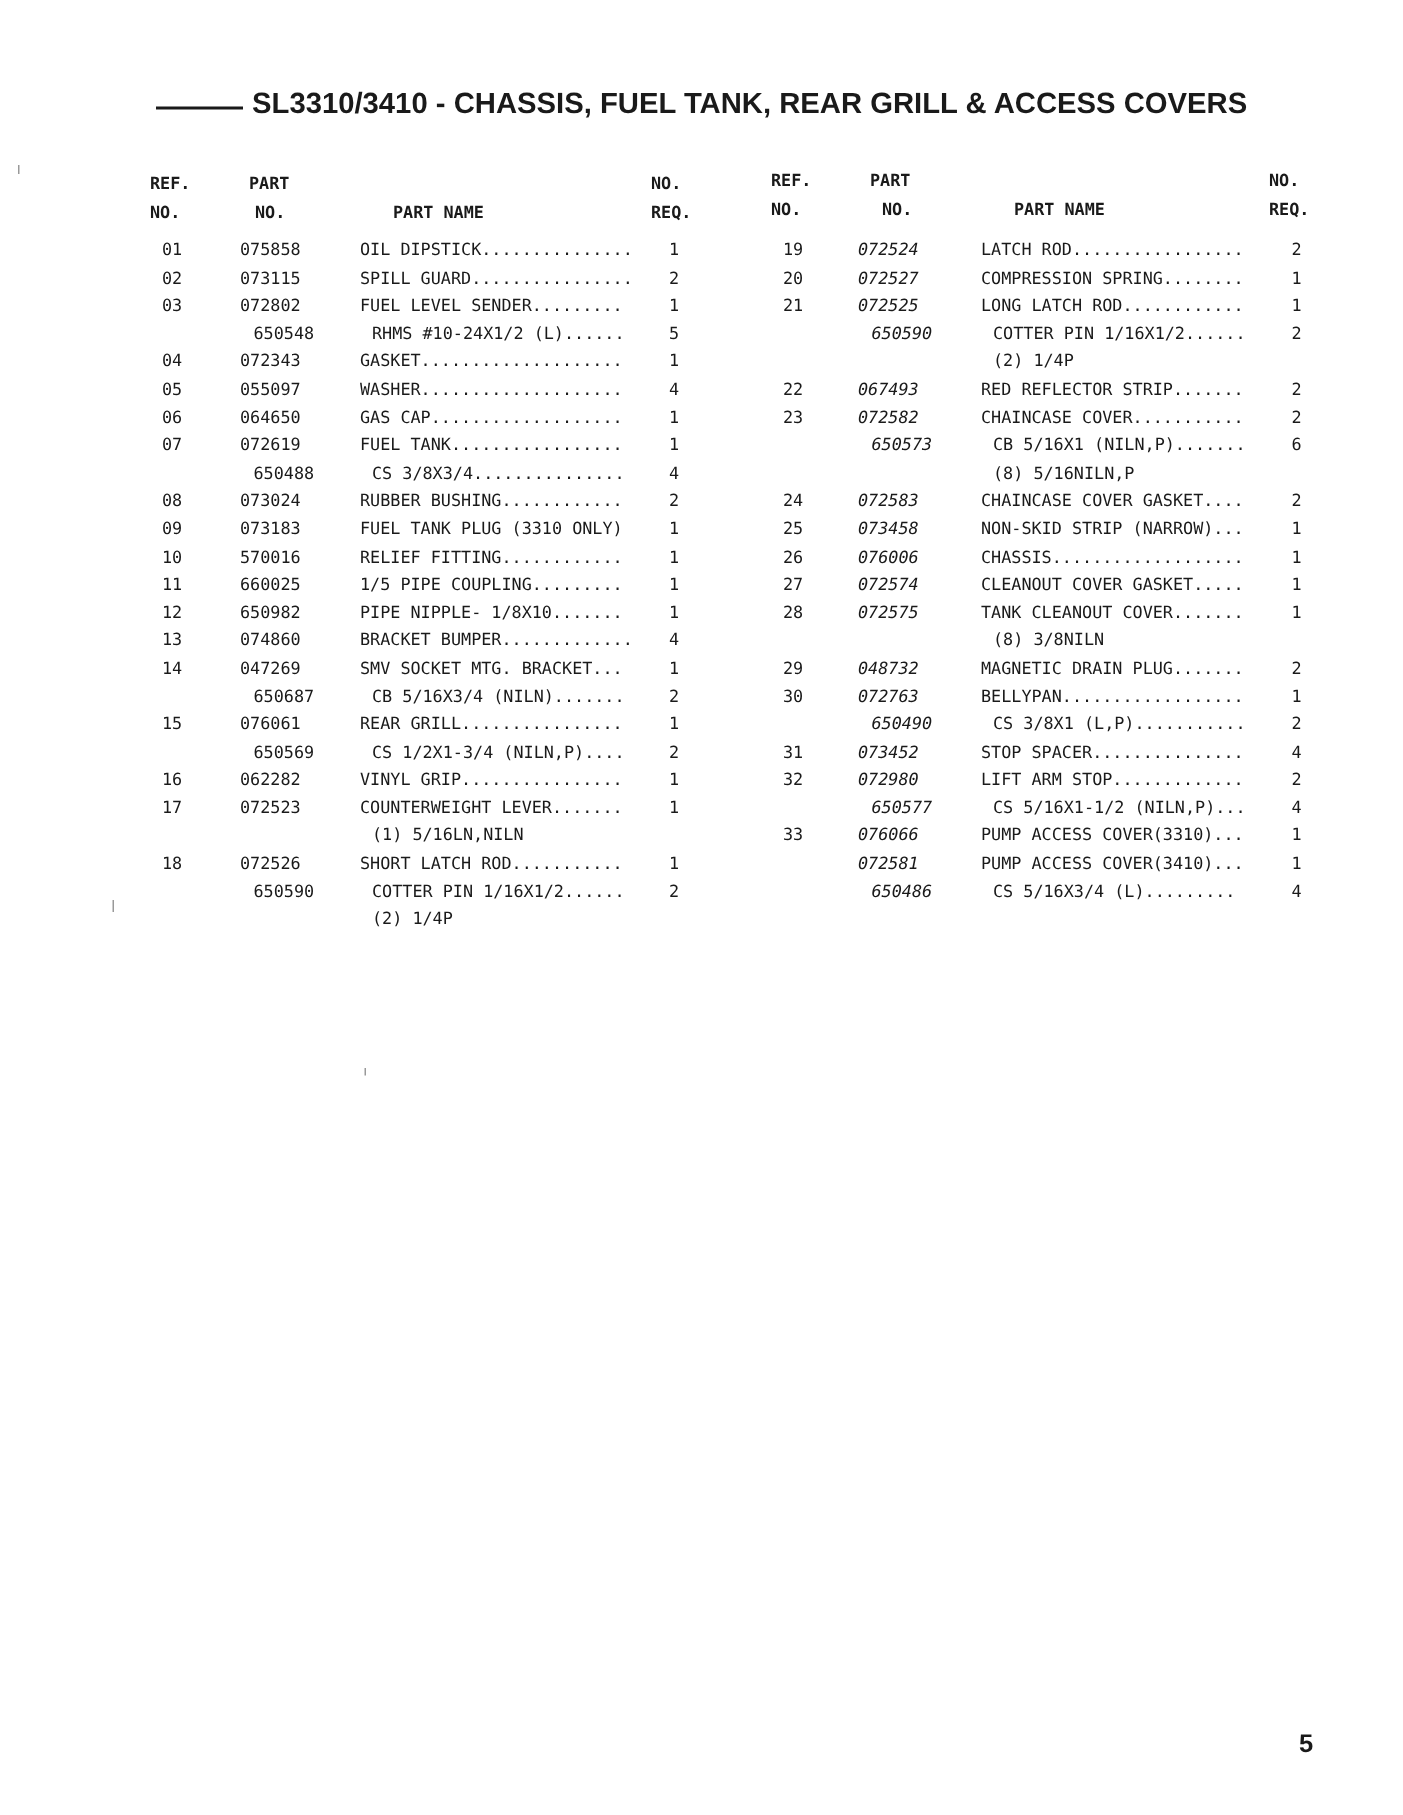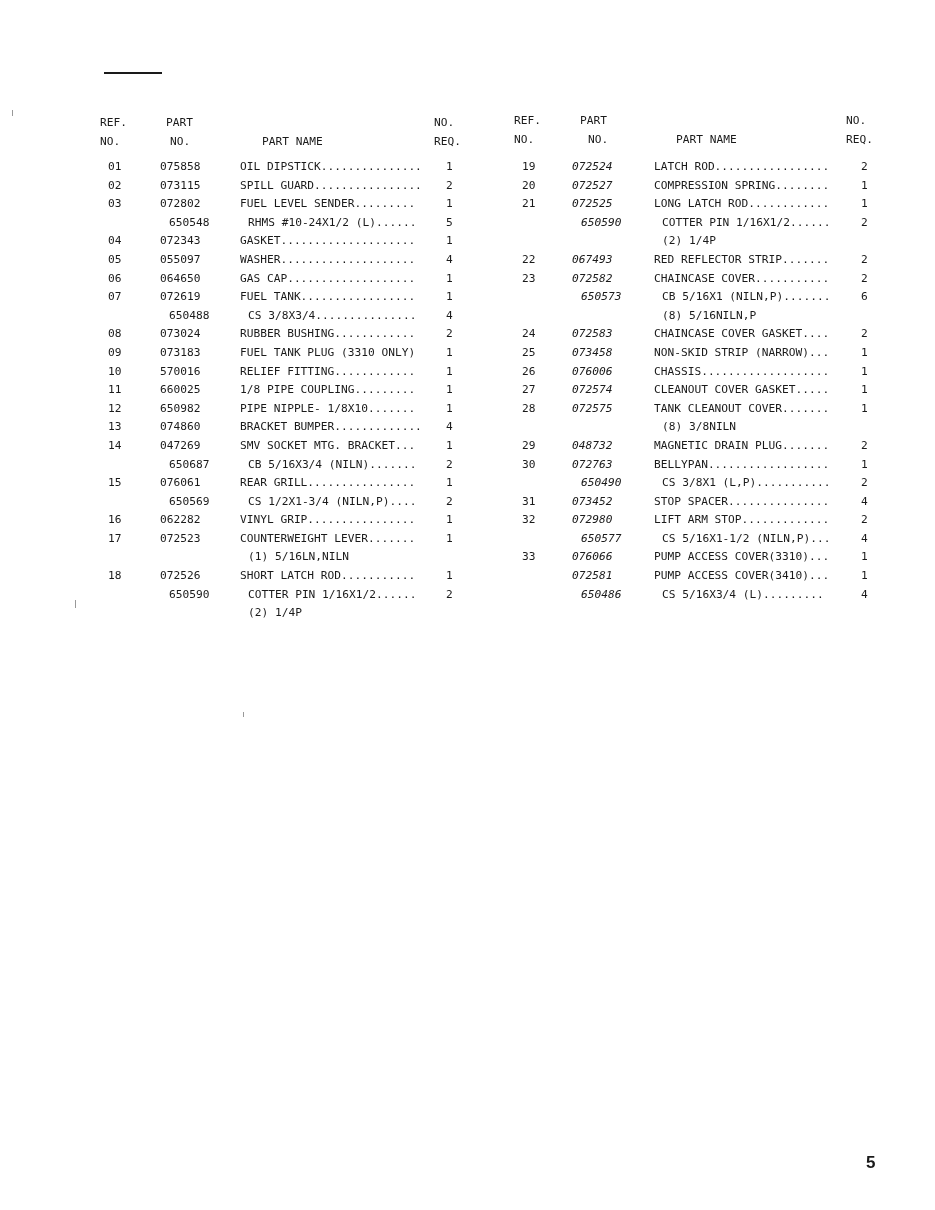--- a/index.html
+++ b/index.html
@@ -6,21 +6,21 @@
   body { width: 935px; height: 1210px; position: relative; overflow: hidden; color: #1a1a1a; }
   .title {
     position: absolute; left: 104px; top: 58px; white-space: nowrap;
     font-family: "Liberation Sans", sans-serif; font-weight: bold; font-size: 19.5px; letter-spacing: 0px;
   }
   .title .rule { display: inline-block; width: 58px; border-bottom: 2px solid #1a1a1a; margin-right: 6px; vertical-align: 2px; }
   .col { position: absolute; top: 110px; font-family: "DejaVu Sans Mono", monospace; font-size: 11.2px; }
   .col-left { left: 98px; }
   .col-right { left: 510px; }
   .hdr { position: relative; height: 48px; }
-  .hdr span { position: absolute; white-space: nowrap; line-height: 20px; }
+  .hdr span { position: absolute; white-space: nowrap; line-height: 20px; font-weight: bold; }
   .row { position: relative; height: 18.6px; white-space: nowrap; }
   .row span { position: absolute; top: 0; line-height: 18.6px; }
   .ref { left: 10px; }
   .pn { left: 62px; }
   .pn.sub { left: 71px; }
   .name { left: 142px; }
   .name.sub { left: 150px; }
   .name.note { left: 150px; }
   .qty { left: 348px; }
   .col-right .ref { left: 12px; }
@@ -28,21 +28,21 @@
   .col-right .pn.sub { left: 71px; }
   .col-right .name { left: 144px; }
   .col-right .name.sub, .col-right .name.note { left: 152px; }
   .col-right .qty { left: 351px; }
   .pagenum { position: absolute; left: 866px; top: 1153px; font-family: "Liberation Sans", sans-serif; font-weight: bold; font-size: 17px; }
   .speck { position: absolute; background: #999; width: 1px; }
 </style>
 </head>
 <body>
 
-<div class="title"><span class="rule"></span></div>
+<div class="title"><span class="rule"></span><span>SL3310/3410 - CHASSIS, FUEL TANK, REAR GRILL &amp; ACCESS COVERS</span></div>
 
 <div class="col col-left">
   <div class="hdr">
     <span style="left:2px;top:3px">REF.</span>
     <span style="left:2px;top:22px">NO.</span>
     <span style="left:68px;top:3px">PART</span>
     <span style="left:72px;top:22px">NO.</span>
     <span style="left:164px;top:22px">PART NAME</span>
     <span style="left:336px;top:3px">NO.</span>
     <span style="left:336px;top:22px">REQ.</span>
@@ -116,21 +116,21 @@
       </div>
       <div class="row">
         <span class="ref">10</span>
         <span class="pn">570016</span>
         <span class="name">RELIEF FITTING............</span>
         <span class="qty">1</span>
       </div>
       <div class="row">
         <span class="ref">11</span>
         <span class="pn">660025</span>
-        <span class="name">1/8 PIPE COUPLING.........</span>
+        <span class="name">1/5 PIPE COUPLING.........</span>
         <span class="qty">1</span>
       </div>
       <div class="row">
         <span class="ref">12</span>
         <span class="pn">650982</span>
         <span class="name">PIPE NIPPLE- 1/8X10.......</span>
         <span class="qty">1</span>
       </div>
       <div class="row">
         <span class="ref">13</span>

